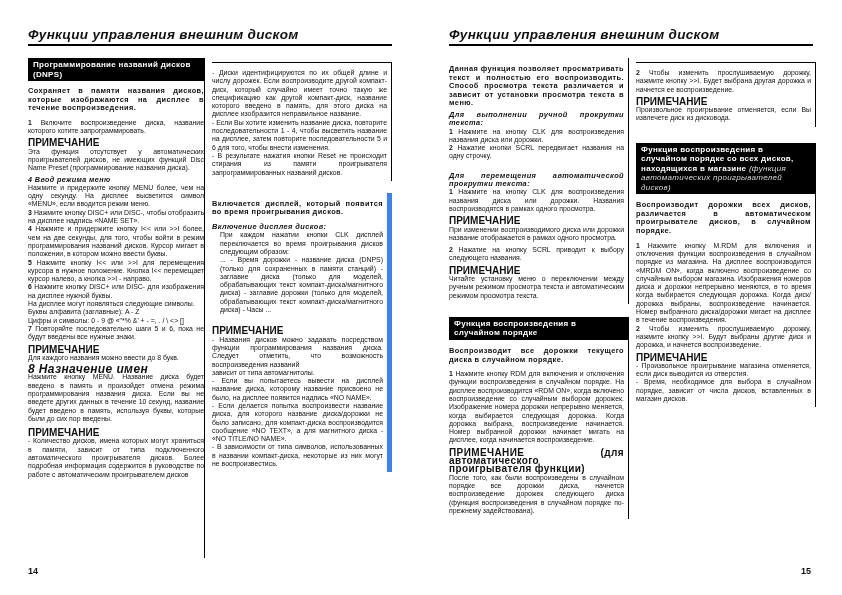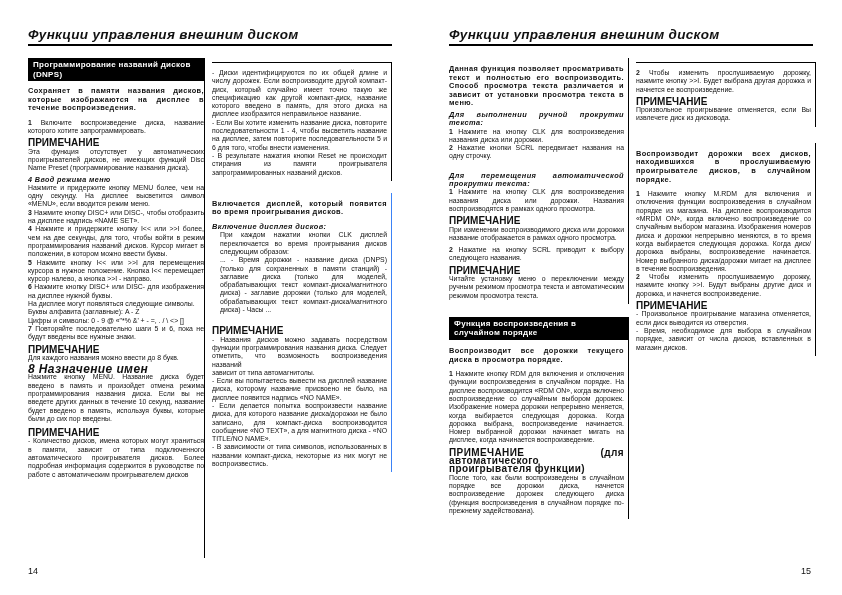--- a/index.html
+++ b/index.html
@@ -20,21 +20,21 @@
     padding: 2px 5px; letter-spacing: 0.3px;
   }
   .sec-head .it { font-style: italic; font-weight: normal; color: #ddd; }
   .sec-box { border: 1px solid #000; border-top: none; padding: 6px 3px 4px 4px; }
   .lead { font-weight: bold; font-size: 7.4px; line-height: 8.6px; letter-spacing: 0.4px; margin-bottom: 6px !important; }
   .note-h { font-weight: bold; font-size: 10px; margin-top: 4px !important; }
   .sub-h { font-weight: bold; font-style: italic; font-size: 7.4px; letter-spacing: 0.4px; margin-top: 3px !important; }
   .num { font-weight: bold; }
   .indent { padding-left: 8px; }
   .rbox { border-right: 1px solid #000; border-top: 1px solid #000; padding: 6px 4px 4px 4px; }
-  .page-num { position: absolute; top: 566px; font-size: 9px; font-weight: normal; }
+  .page-num { position: absolute; top: 566px; font-size: 9px; font-weight: bold; }
   .gap { height: 5px; }
 </style>
 </head>
 <body>
 
 <div class="page page-left">
   <div class="page-title">Функции управления внешним диском</div>
 
   <div class="col" style="left:28px; top:58px; width:176px;">
     <div class="sec-head">Программирование названий дисков (DNPS)</div>
@@ -63,21 +63,21 @@
   </div>
   <div style="position:absolute; left:204px; top:58px; width:1px; height:500px; background:#000;"></div>
 
   <div class="col" style="left:212px; top:62px; width:180px;">
     <div class="rbox" style="border-top:1px solid #000; padding:6px 4px 4px 0;">
       <p>- Диски идентифицируются по их общей длине и числу дорожек. Если воспроизводите другой компакт-диск, который случайно имеет точно такую же спецификацию как другой компакт-диск, название которого введено в память, для этого диска на дисплее изобразится неправильное название.</p>
       <p>- Если Вы хотите изменить название диска, повторите последовательности 1 - 4, чтобы высветить название на дисплее, затем повторите последовательности 5 и 6 для того, чтобы внести изменения.</p>
       <p>- В результате нажатия кнопки Reset не происходит стирания из памяти проигрывателя запрограммированных названий дисков.</p>
     </div>
     <div class="gap" style="height:12px;"></div>
-    <div style="border-right:1px solid #3b82f6; padding:7px 4px 4px 0;">
+    <div style="border-right:5px solid #3b82f6; padding:7px 4px 4px 0;">
       <p class="lead">Включается дисплей, который появится во время проигрывания дисков.</p>
       <p class="sub-h">Включение дисплея дисков:</p>
       <p class="indent">При каждом нажатии кнопки CLK дисплей переключается во время проигрывания дисков следующим образом:</p>
       <p class="indent">... - Время дорожки - название диска (DNPS) (только для сохраненных в памяти станций) - заглавие диска (только для моделей, обрабатывающих текст компакт-диска/магнитного диска) - заглавие дорожки (только для моделей, обрабатывающих текст компакт-диска/магнитного диска) - Часы ...</p>
       <div class="gap" style="height:9px;"></div>
       <p class="note-h">ПРИМЕЧАНИЕ</p>
       <p>- Названия дисков можно задавать посредством функции программирования названия диска. Следует отметить, что возможность воспроизведения названий</p>
       <p>зависит от типа автомагнитолы.</p>
       <p>- Если вы попытаетесь вывести на дисплей название диска, которому название присвоено не было, на дисплее появится надпись «NO NAME».</p>
       <p>- Если делается попытка воспроизвести название диска, для которого название диска/дорожки не было записано, для компакт-диска воспроизводится сообщение «NO TEXT», а для магнитного диска - «NO TITLE/NO NAME».</p>
@@ -102,36 +102,39 @@
       <p><span class="num">1</span> <span>Нажмите на кнопку CLK для воспроизведения названия диска или дорожки. Названия воспроизводятся в рамках одного просмотра.</span></p>
       <p class="note-h">ПРИМЕЧАНИЕ</p>
       <p>При изменении воспроизводимого диска или дорожки название отображается в рамках одного просмотра.</p>
       <p style="margin-top:4px;"><span class="num">2</span> <span>Нажатие на кнопку SCRL приводит к выбору следующего названия.</span></p>
       <p class="note-h">ПРИМЕЧАНИЕ</p>
       <p>Читайте установку меню о переключении между ручным режимом просмотра текста и автоматическим режимом просмотра текста.</p>
     </div>
     <div class="gap" style="height:13px;"></div>
     <div class="sec-head">Функция воспроизведения в случайном порядке</div>
     <div style="border-right:1px solid #000; padding:7px 4px 4px 0;">
-      <p class="lead">Воспроизводит все дорожки текущего диска в просмотра порядке.</p>
+      <p class="lead">Воспроизводит все дорожки текущего диска в случайном порядке.</p>
       <p><span class="num">1</span> <span>Нажмите кнопку RDM для включения и отключения функции воспроизведения в случайном порядке. На дисплее воспроизводится «RDM ON», когда включено воспроизведение со случайным выбором дорожек. Изображение номера дорожки непрерывно меняется, когда выбирается следующая дорожка. Когда дорожка выбрана, воспроизведение начинается. Номер выбранной дорожки начинает мигать на дисплее, когда начинается воспроизведение.</span></p>
       <p class="note-h" style="letter-spacing:0.4px;">ПРИМЕЧАНИЕ (для автоматического проигрывателя функции)</p>
       <p>После того, как были воспроизведены в случайном порядке все дорожки диска, начнется воспроизведение дорожек следующего диска (функция воспроизведения в случайном порядке по-прежнему задействована).</p>
     </div>
   </div>
 
   <div class="col" style="left:215px; top:62px; width:180px;">
     <div class="rbox" style="padding:6px 4px 4px 0;">
       <p><span class="num">2</span> <span>Чтобы изменить прослушиваемую дорожку, нажмите кнопку &gt;&gt;I. Будет выбрана другая дорожка и начнется ее воспроизведение.</span></p>
       <p class="note-h">ПРИМЕЧАНИЕ</p>
       <p>Произвольное проигрывание отменяется, если Вы извлечете диск из дисковода.</p>
     </div>
     <div class="gap" style="height:16px;"></div>
+    <div class="sec-head">
+      <span>Функция воспроизведения в случайном порядке со всех дисков, находящихся в магазине</span> <span class="it">(функция автоматических проигрывателей дисков)</span>
+    </div>
     <div style="border-right:1px solid #000; padding:7px 4px 4px 0;">
-      <p class="lead">Воспроизводит дорожки всех дисков, находившихся в прослушиваемую проигрывателе дисков, в случайном порядке.</p>
+      <p class="lead">Воспроизводит дорожки всех дисков, различается в автоматическом проигрывателе дисков, в случайном порядке.</p>
       <p><span class="num">1</span> <span>Нажмите кнопку M.RDM для включения и отключения функции воспроизведения в случайном порядке из магазина. На дисплее воспроизводится «MRDM ON», когда включено воспроизведение со случайным выбором магазина. Изображения номеров диска и дорожки непрерывно меняются, в то время когда выбирается следующая дорожка. Когда диск/дорожка выбраны, воспроизведение начинается. Номер выбранного диска/дорожки мигает на дисплее в течение воспроизведения.</span></p>
       <p><span class="num">2</span> <span>Чтобы изменить прослушиваемую дорожку, нажмите кнопку &gt;&gt;I. Будут выбраны другие диск и дорожка, и начнется воспроизведение.</span></p>
       <p class="note-h">ПРИМЕЧАНИЕ</p>
       <p>- Произвольное проигрывание магазина отменяется, если диск выводится из отверстия.</p>
       <p>- Время, необходимое для выбора в случайном порядке, зависит от числа дисков, вставленных в магазин дисков.</p>
     </div>
   </div>
 
   <div class="page-num" style="left:380px;">15</div>
 </div>

